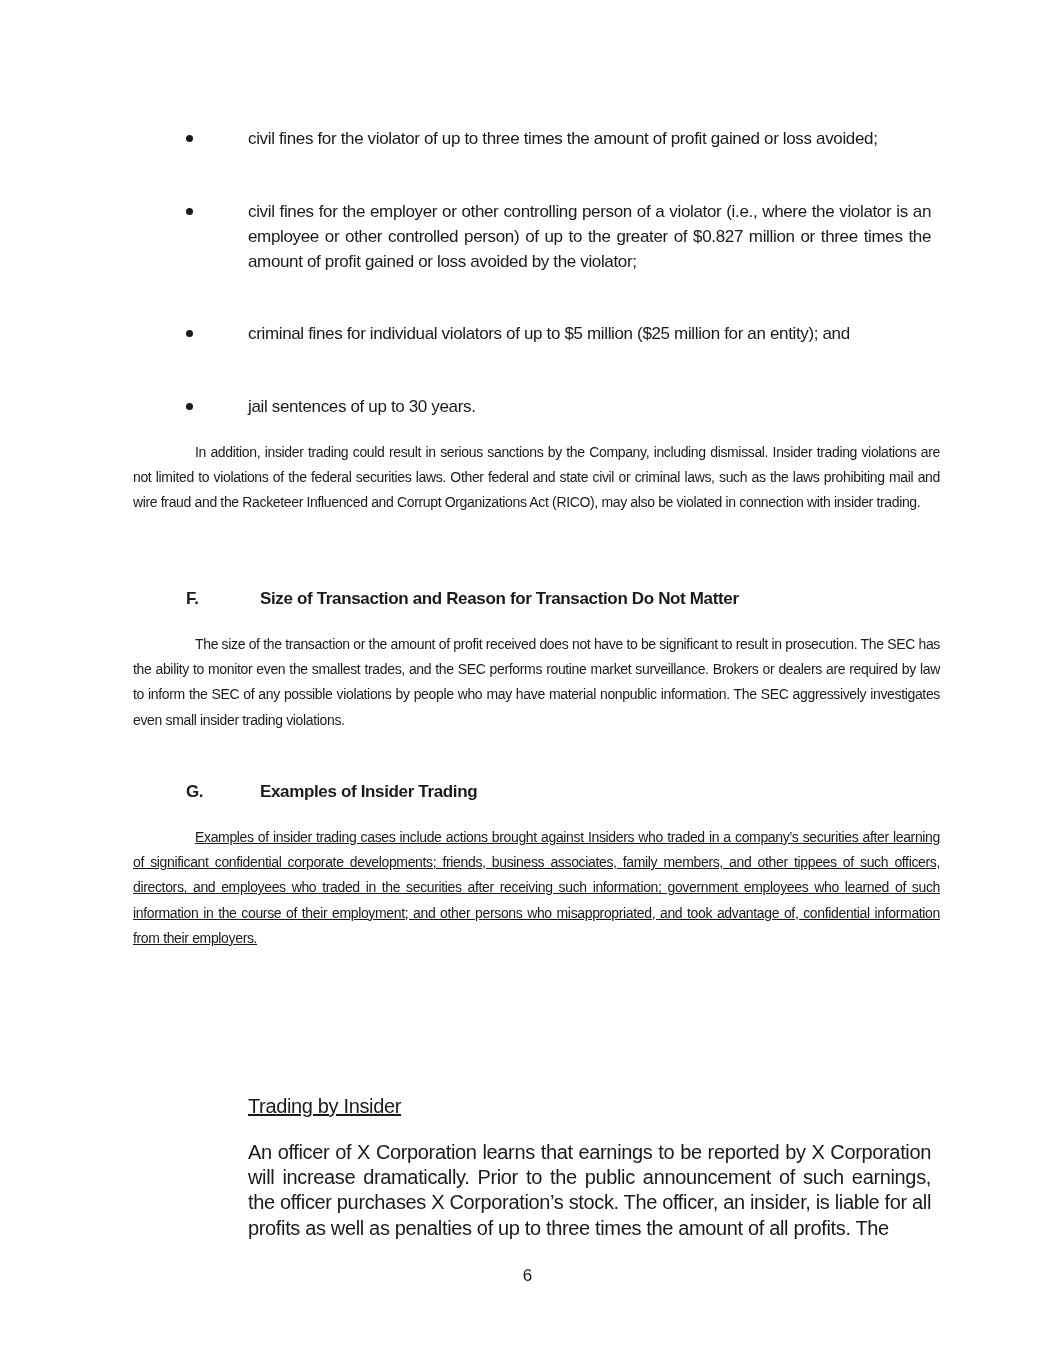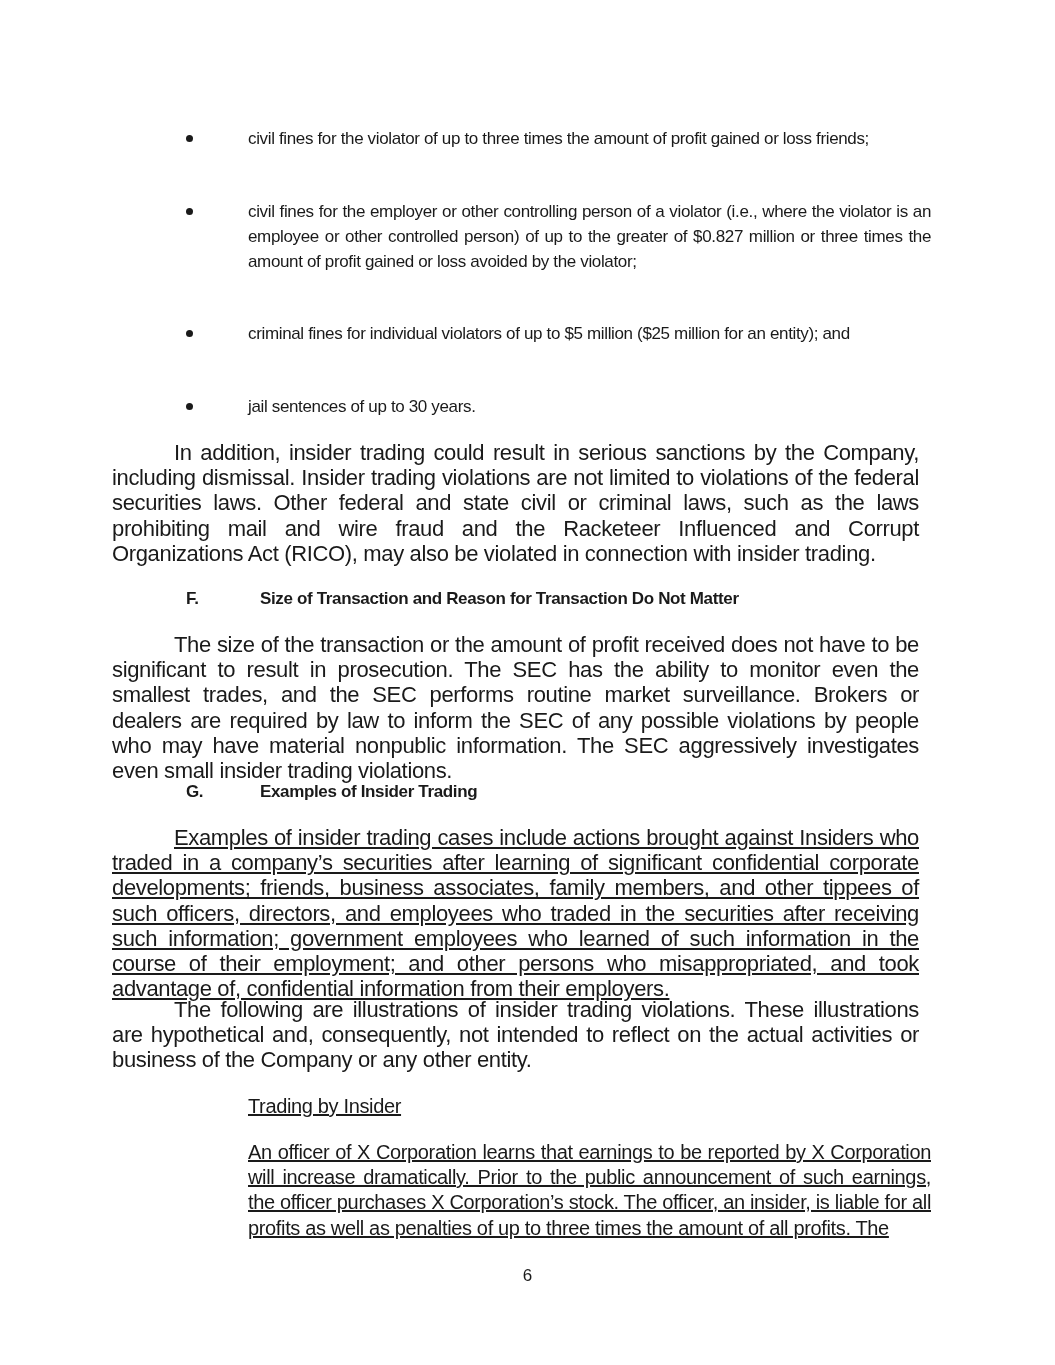--- a/index.html
+++ b/index.html
@@ -3,22 +3,22 @@
   <meta charset="utf-8">
   <style>
     html, body { margin: 0; padding: 0; background: #ffffff; }
     body {
       width: 1055px; height: 1365px; position: relative; overflow: hidden;
       font-family: "Liberation Sans", sans-serif;
       color: #1a1a1a;
     }
     .page { position: absolute; left: 0; top: 0; width: 1055px; height: 1365px; background: #fff; }
     .blk {
-      position: absolute; left: 112px; width: 807px;
-      font-size: 22px; line-height: 25.2px;
+      position: absolute; left: 133px; width: 807px;
+      font-size: 14px; line-height: 25.2px;
       text-align: justify; letter-spacing: -0.35px;
       word-spacing: 0px;
     }
     .blk .ind { display: inline-block; width: 62px; }
     .bullet-row { position: absolute; left: 186px; width: 745px; }
     .bullet-dot {
       position: absolute; left: 0; top: 9px; width: 7px; height: 7px;
       border-radius: 50%; background: #1a1a1a;
     }
     .bullet-text {
@@ -35,21 +35,21 @@
     .underline { text-decoration: underline; }
     .pnum { position: absolute; left: 0; width: 1055px; text-align: center; top: 1263px; font-size: 17px; line-height: 25px; }
   </style>
 </head>
 <body>
 
 <div class="page">
 
   <div class="bullet-row" style="top:126px;">
     <span class="bullet-dot"></span>
-    <div class="bullet-text">civil fines for the violator of up to three times the amount of profit gained or loss friends;</div>
+    <div class="bullet-text">civil fines for the violator of up to three times the amount of profit gained or loss avoided;</div>
   </div>
 
   <div class="bullet-row" style="top:199px;">
     <span class="bullet-dot"></span>
     <div class="bullet-text">civil fines for the employer or other controlling person of a violator (i.e., where the violator is an employee or other controlled person) of up to the greater of $0.827 million or three times the amount of profit gained or loss avoided by the violator;</div>
   </div>
 
   <div class="bullet-row" style="top:321px;">
     <span class="bullet-dot"></span>
     <div class="bullet-text">criminal fines for individual violators of up to $5 million ($25 million for an entity); and</div>
@@ -75,22 +75,19 @@
 
   <div class="heading" style="top:779px;">
     <span class="lbl">G.</span>
     <span class="ttl">Examples of Insider Trading</span>
   </div>
 
   <div class="blk" style="top:825px;text-decoration:underline;">
     <span class="ind"></span><span>Examples of insider trading cases include actions brought against Insiders who traded in a company’s securities after learning of significant confidential corporate developments; friends, business associates, family members, and other tippees of such officers, directors, and employees who traded in the securities after receiving such information; government employees who learned of such information in the course of their employment; and other persons who misappropriated, and took advantage of, confidential information from their employers.</span>
   </div>
 
-  <div class="blk" style="top:997px;">
-    <span class="ind"></span><span>The following are illustrations of insider trading violations.  These illustrations are hypothetical and, consequently, not intended to reflect on the actual activities or business of the Company or any other entity.</span>
-  </div>
 
   <div class="sub underline" style="top:1094px; width:auto;">Trading by Insider</div>
 
-  <div class="sub" style="top:1140px;text-decoration:underline;">An officer of X Corporation learns that earnings to be reported by X Corporation will increase dramatically.  Prior to the public announcement of such earnings, the officer purchases X Corporation’s stock.  The officer, an insider, is liable for all profits as well as penalties of up to three times the amount of all profits.  The</div>
+  <div class="sub" style="top:1140px;">An officer of X Corporation learns that earnings to be reported by X Corporation will increase dramatically.  Prior to the public announcement of such earnings, the officer purchases X Corporation’s stock.  The officer, an insider, is liable for all profits as well as penalties of up to three times the amount of all profits.  The</div>
 
   <div class="pnum">6</div>
 </div>
 
 </body></html>

